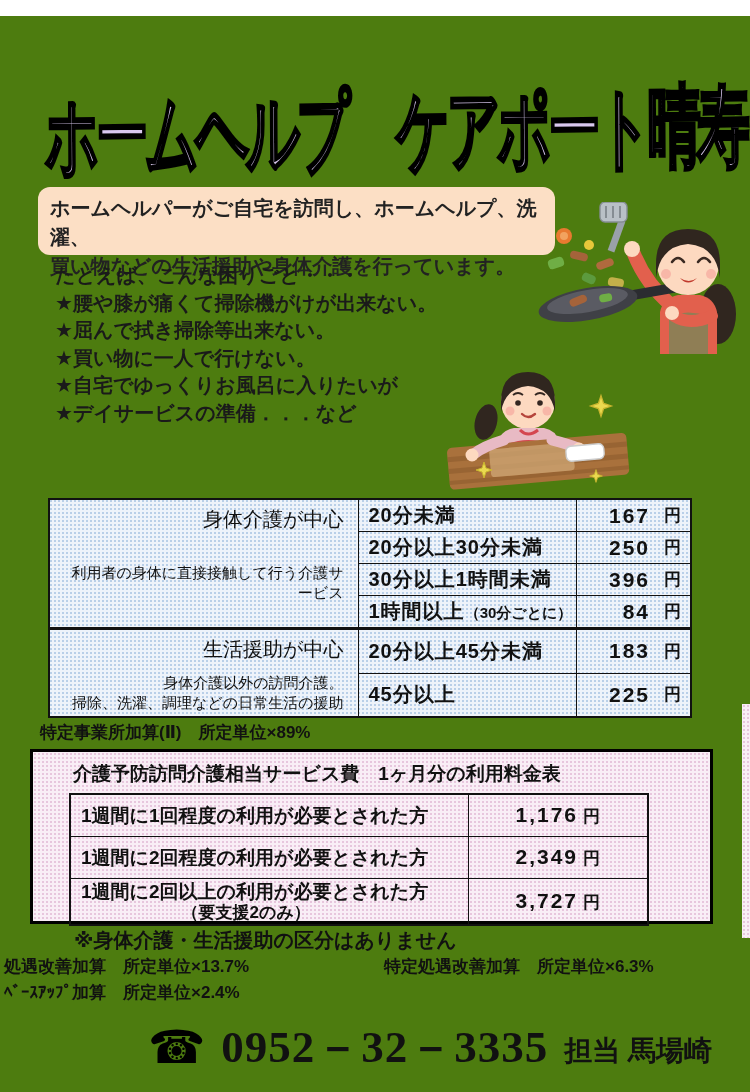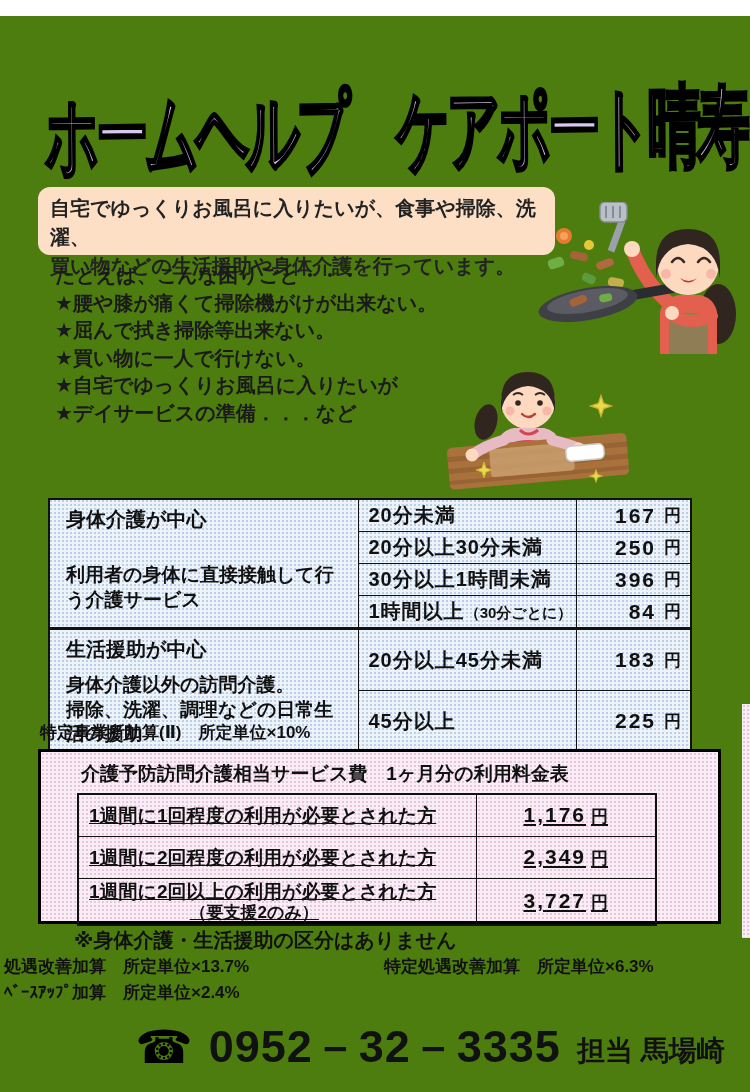--- a/index.html
+++ b/index.html
@@ -35,45 +35,45 @@
     background-color:#eef3fa;
     background-image:radial-gradient(circle,#b9cfe8 0.9px,transparent 1px);
     background-size:4px 4px;
     border:2.5px solid #111;
   }
   table.fee td{border:1.6px solid #111;padding:0;vertical-align:middle;}
   table.fee .col-cat{width:309px;}
   table.fee .col-time{width:218px;}
   table.fee .col-price{width:115px;}
   table.fee td.cat{vertical-align:top;padding:6px 14px 4px 16px;}
-  .cat-title{font-size:20px;font-weight:bold;}
-  .cat-desc{font-size:19px;font-weight:bold;line-height:1.3;}
+  .cat-title{font-size:20px;font-weight:normal;text-align:right;}
+  .cat-desc{font-size:15px;font-weight:normal;line-height:1.3;text-align:right;}
   .sec1 .cat-desc{margin-top:30px;}
   .sec2 .cat-desc{margin-top:10px;}
   table.fee td.time{font-size:20px;font-weight:bold;padding-left:10px;letter-spacing:1px;height:31px;}
   table.fee tr.sec2 td.time{height:39px;}
   .time-suffix{font-size:15px;letter-spacing:0;}
   table.fee td.price{height:31px;}
   table.fee tr.sec2 td.price{height:39px;}
-  .price-inner{display:flex;justify-content:flex-end;align-items:center;gap:8px;padding-right:9px;
+  .price-inner{display:flex;justify-content:flex-end;align-items:center;gap:14px;padding-right:9px;
     font-size:21px;font-weight:bold;letter-spacing:2px;}
   .price-inner .unit{font-size:17px;letter-spacing:0;}
   tr.sec2.first td{border-top:3px solid #111;}
   .fee-note{position:absolute;left:40px;top:705px;font-size:17px;font-weight:bold;}
   
   .pink-box{
-    position:absolute;left:38px;top:733px;width:683px;height:175px;box-sizing:border-box;
+    position:absolute;left:30px;top:733px;width:683px;height:175px;box-sizing:border-box;
     border:3px solid #000;
     background-color:#f9eef6;
     background-image:radial-gradient(circle,#e7c6dd 0.9px,transparent 1px);
     background-size:4px 4px;
   }
   .pink-heading{position:absolute;left:40px;top:9px;font-size:19px;font-weight:bold;}
   .pink-table-wrap{position:absolute;left:36px;top:41px;}
-  table.pink{border-collapse:collapse;table-layout:fixed;width:578px;border:2px solid #111;background:transparent;text-decoration:underline;}
+  table.pink{border-collapse:collapse;table-layout:fixed;width:578px;border:2px solid #111;background:transparent;}
   table.pink td{border:1.6px solid #111;padding:0;vertical-align:middle;}
   table.pink .col-label{width:398px;}
   table.pink .col-price{width:180px;}
   table.pink td.label{font-size:19px;font-weight:bold;padding:2px 4px 2px 10px;height:37px;line-height:1.15;}
   .label-line2{text-align:center;padding-right:52px;font-size:17px;}
   table.pink td.price{text-align:center;font-size:21px;font-weight:bold;letter-spacing:2px;height:37px;}
   table.pink td.price .unit{font-size:17px;letter-spacing:0;margin-left:5px;}
   .pink-strip{
     position:absolute;left:742px;top:688px;width:8px;height:234px;
     background-color:#f9eef6;
@@ -86,32 +86,32 @@
   .add-item{position:absolute;font-size:17px;font-weight:bold;white-space:nowrap;}
   .add1{left:4px;top:939px;}
   .add2{left:384px;top:939px;}
   .add3{left:4px;top:965px;}
   
   .contact{
     position:absolute;left:0;top:1001px;width:750px;display:flex;justify-content:center;
     align-items:center;gap:16px;transform:translateX(55px);
   }
   .phone-icon{font-size:46px;line-height:1;color:#000;}
-  .phone-number{font-size:45px;font-weight:bold;letter-spacing:1px;font-family:Liberation Sans, sans-serif;}
+  .phone-number{font-size:45px;font-weight:bold;letter-spacing:1px;font-family:Liberation Serif, serif;}
   .contact-person{font-size:28px;font-weight:bold;padding-top:8px;white-space:nowrap;}
 </style>
 </head>
 <body>
 
 <div id="page">
 
   <div class="deco-title">ホームヘルプ　ケアポート晴寿</div>
 
   <div class="intro-box">
-    <div>自宅でゆっくりお風呂に入りたいが、食事や掃除、洗濯、</div>
+    <div>ホームヘルパーがご自宅を訪問し、ホームヘルプ、洗濯、</div>
     <div>買い物などの生活援助や身体介護を行っています。</div>
   </div>
 
   <div class="examples">
     <div>たとえば、こんな困りごと・・・</div>
     <div>★腰や膝が痛くて掃除機がけが出来ない。</div>
     <div>★屈んで拭き掃除等出来ない。</div>
     <div>★買い物に一人で行けない。</div>
     <div>★自宅でゆっくりお風呂に入りたいが</div>
     <div>★デイサービスの準備．．．など</div>
@@ -276,21 +276,21 @@
             <div class="price-inner">
                 <span>225</span>
                 <span class="unit">円</span>
               </div>
           </td>
         </tr>
       </tbody>
     </table>
   </div>
 
-  <div class="fee-note">特定事業所加算(Ⅱ)　所定単位×10%</div>
+  <div class="fee-note">特定事業所加算(Ⅱ)　所定単位×89%</div>
 
   <div class="pink-box">
     <div class="pink-heading">介護予防訪問介護相当サービス費　1ヶ月分の利用料金表</div>
     <div class="pink-table-wrap">
       <table class="pink">
         <colgroup>
             <col class="col-label">
             <col class="col-price">
           </colgroup>
         <tbody>

